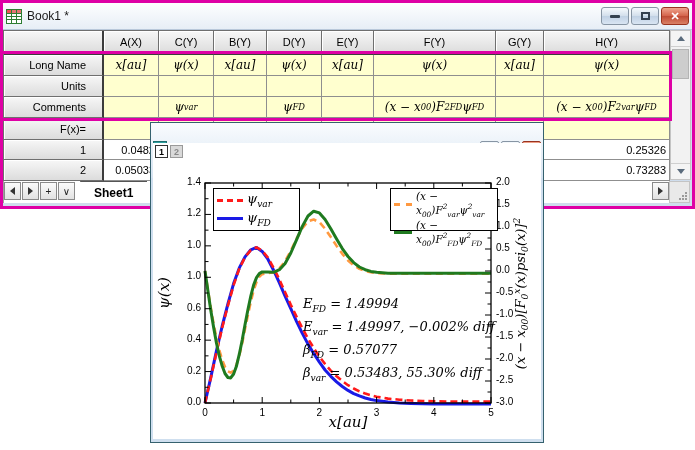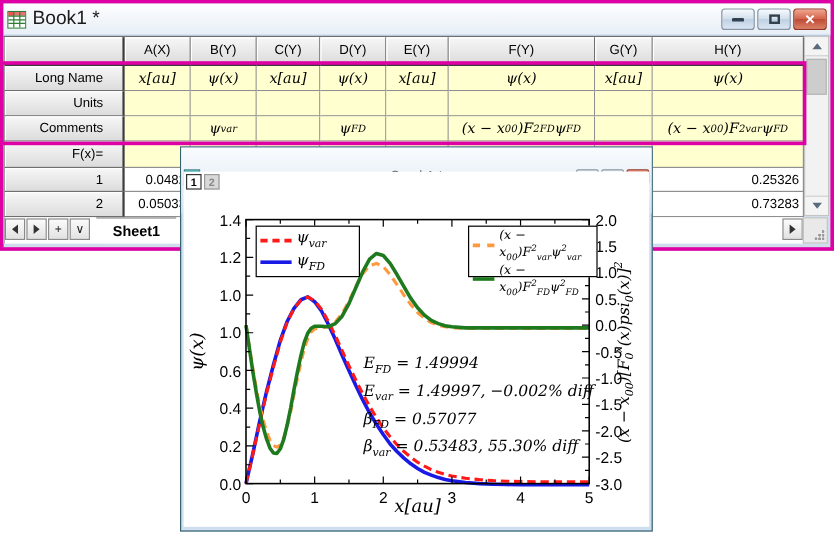--- a/index.html
+++ b/index.html
@@ -4,21 +4,21 @@
 <style>
   html,body{margin:0;padding:0;width:695px;height:450px;background:#fff;overflow:hidden;
             font-family:"Liberation Sans",sans-serif;position:relative;}
   .math{font-family:"DejaVu Serif",serif;font-style:italic;}
   sub,sup{font-size:0.7em;}
   
   #book{position:absolute;left:0;top:0;width:695px;height:209px;box-sizing:border-box;
         border:3px solid var(--hl);background:#cfdded;z-index:1;}
   .book-title{height:26px;display:flex;align-items:center;padding:0 3px;
               background:linear-gradient(#fdfeff,#e7eef6);border-bottom:1px solid #b9c8da;}
-  .book-title .ttl{font-size:16px;color:#1b1b1b;margin-left:5px;}
+  .book-title .ttl{font-size:12px;color:#1b1b1b;margin-left:5px;}
   .winbtns{margin-left:auto;display:flex;}
   .wbtn{width:28px;height:18px;box-sizing:border-box;border:1px solid #8795a4;border-radius:3px;
         background:linear-gradient(#f6fafd,#d3dfec 48%,#c0d1e4 52%,#d9e5f3);
         display:flex;align-items:center;justify-content:center;margin-left:2px;}
   .wbtn.close{background:linear-gradient(#f0a58d,#d4644d 48%,#c04a35 52%,#da8166);
               border-color:#99331f;color:#fff;font-weight:bold;font-size:11px;}
   .glyph-min{width:10px;height:3px;background:#33414f;border-radius:1px;}
   .glyph-restore{width:9px;height:8px;box-sizing:border-box;border:2px solid #33414f;background:transparent;}
   .wbtn-sm{width:19px;height:13px;border-radius:2px;}
   .wbtn-sm .glyph-min{width:7px;height:2px;}
@@ -79,21 +79,21 @@
   
   #graph{position:absolute;left:150px;top:122px;width:394px;height:321px;box-sizing:border-box;
          border:1px solid #35616e;background:#cfdfef;z-index:10;}
   .graph-title{height:19px;display:flex;padding:18px 2px;
                background:linear-gradient(#fafcfe,#d5e3f1);font-size:11px;color:#111;}
   .graph-title .ttl{position:absolute;left:0;right:0;text-align:center;pointer-events:none;}
   #graph-client{position:absolute;left:2px;top:20px;width:388px;height:296px;background:#fff;overflow:hidden;}
   .layerbtn{position:absolute;width:13px;height:13px;box-sizing:border-box;border:1px solid #6b6b6b;
             font-size:9px;font-weight:bold;display:flex;align-items:center;justify-content:center;}
   #plot-svg{position:absolute;left:0;top:0;}
-  .ticklab{position:absolute;font-size:13px;color:#000;}
+  .ticklab{position:absolute;font-size:10px;color:#000;}
   .tl-x{width:30px;text-align:center;}
   .tl-l{width:34px;text-align:right;}
   .tl-r{width:34px;text-align:left;}
   .axtitle{position:absolute;font-size:15px;text-align:center;color:#000;}
   #ax-left{left:-39px;top:141px;width:100px;transform:rotate(-90deg);}
   #ax-right{left:250px;top:141px;width:236px;transform:rotate(-90deg);font-size:13px;}
   #ax-bottom{left:135px;top:270px;width:120px;}
   .legend{position:absolute;box-sizing:border-box;border:1px solid #000;background:#fff;
           display:flex;flex-direction:column;justify-content:space-evenly;padding:1px 3px;z-index:3;}
   #legend1{left:60px;top:45px;width:87px;height:43px;}
@@ -139,22 +139,22 @@
       <span class="wbtn close">
           <span>✕</span>
         </span>
     </span>
   </div>
   <div class="book-body">
     <div class="body-row">
       <div id="sheet-grid">
           <div class="cell hdrcell thickB thickR"></div>
           <div class="cell hdrcell thickB">A(X)</div>
+          <div class="cell hdrcell thickB">C(Y)</div>
           <div class="cell hdrcell thickB">B(Y)</div>
-          <div class="cell hdrcell thickB">C(Y)</div>
           <div class="cell hdrcell thickB">D(Y)</div>
           <div class="cell hdrcell thickB">E(Y)</div>
           <div class="cell hdrcell thickB">F(Y)</div>
           <div class="cell hdrcell thickB">G(Y)</div>
           <div class="cell hdrcell thickB">H(Y)</div>
           <div class="cell hdrcell rlabel thickR">Long Name</div>
           <div class="cell ycell math">
             <span>x[au]</span>
           </div>
           <div class="cell ycell math">

